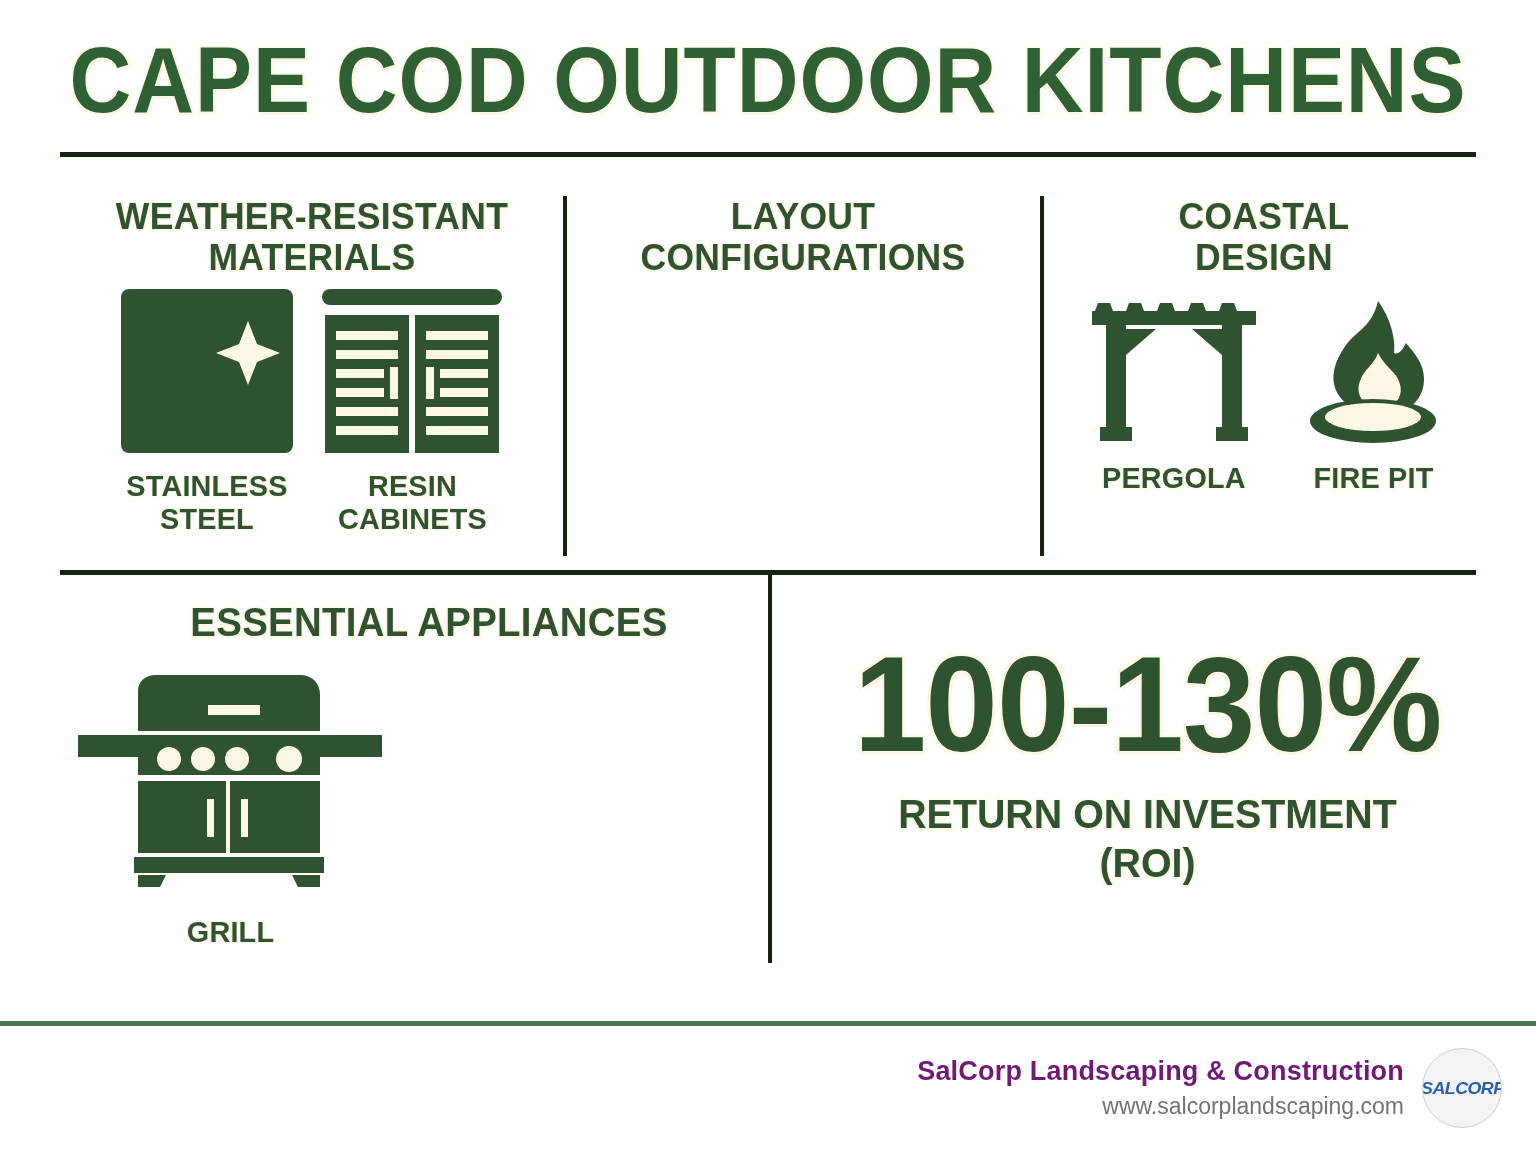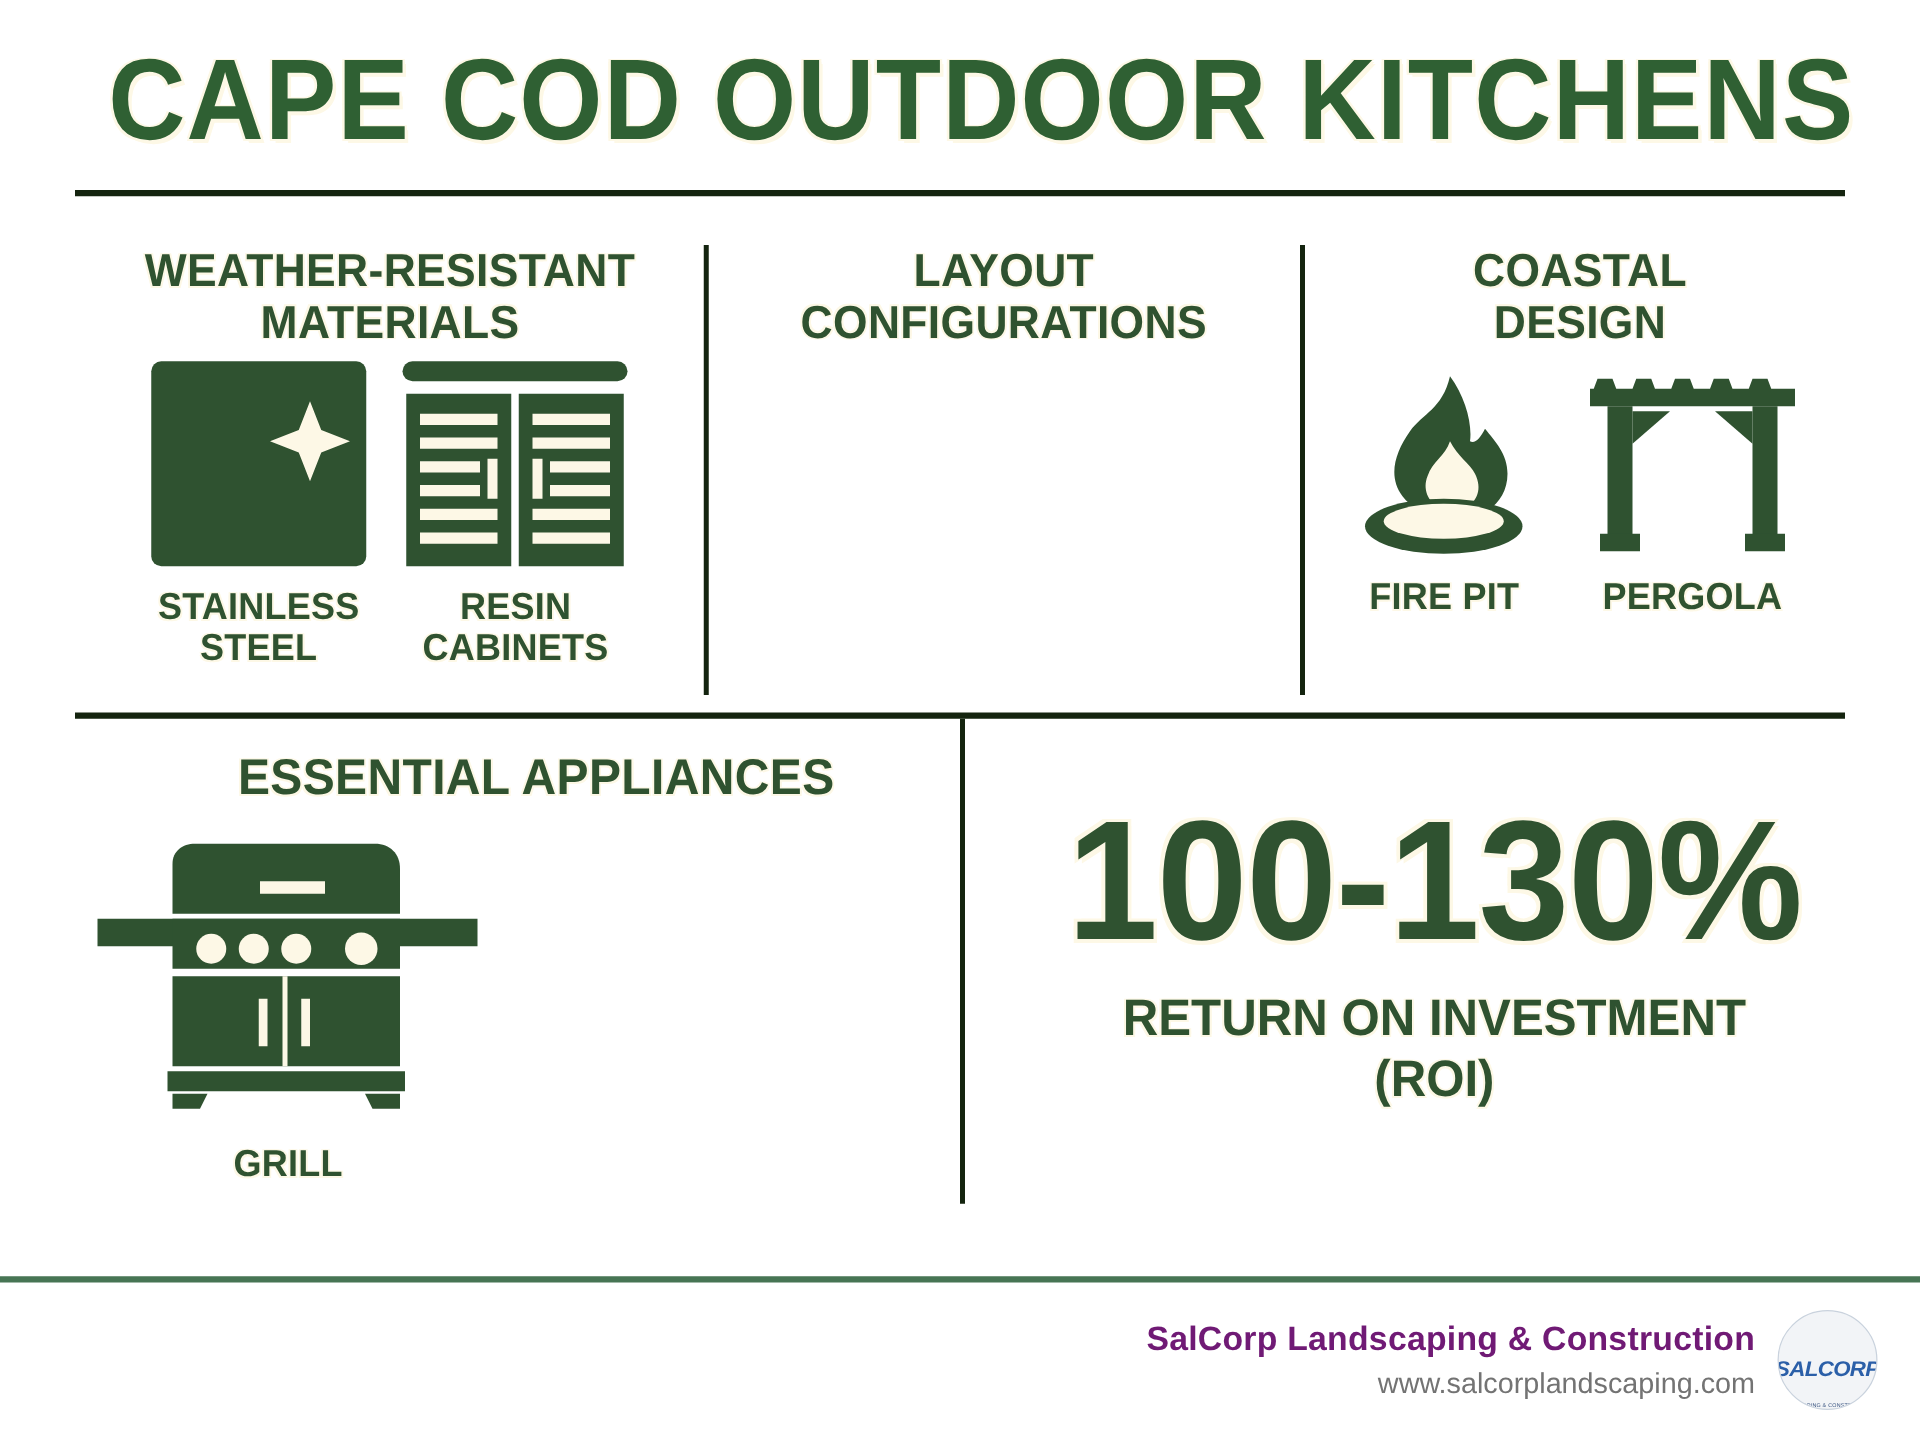--- a/index.html
+++ b/index.html
@@ -21,21 +21,21 @@
     position: absolute;
     inset: 0;
     background: #ffffff;
   }
 
   
   .title-wrap {
     position: absolute;
     left: 0; right: 0;
     top: 34px;
-    text-align: right;
+    text-align: center;
   }
   .main-title {
     display: inline-block;
     font-family: "Liberation Sans Narrow", "Liberation Sans", sans-serif;
     font-size: 92px;
     line-height: 1.02;
     font-weight: bold;
     letter-spacing: 1px;
     color: #2f6033;
     transform: scaleX(0.93);
@@ -216,23 +216,23 @@
     color: #737373;
     margin-top: 6px;
   }
   .logo-badge {
     width: 78px;
     height: 78px;
     border-radius: 50%;
     background: #f2f4f7;
     border: 1px solid #c9d2dd;
     display: flex;
-    flex-direction: column;
+    flex-direction: row;
     align-items: center;
-    justify-content: flex-end;
+    justify-content: flex-start;
     overflow: hidden;
     gap: 16px;
   }
   .logo-word {
     font-family: "Liberation Sans Narrow", "Liberation Sans", sans-serif;
     font-weight: bold;
     font-style: italic;
     font-size: 17px;
     color: #2b5fa8;
     letter-spacing: -0.5px;
@@ -331,53 +331,53 @@
 
   <div class="panel panel-coastal">
     <div class="panel-heading">
       <div>COASTAL</div>
       <div>DESIGN</div>
     </div>
     <div class="icon-row" style="gap:30px; margin-top:18px;">
 
       <div class="icon-cell">
         <div class="icon-box">
+          <svg width="188" height="152" viewBox="0 0 188 152" aria-hidden="true">
+
+            <path class="fill" d="M18 6 L30 6 L33 14 L46 14 L49 6 L61 6 L64 14 L77 14 L80 6 L92 6 L95 14 L108 14 L111 6 L123 6 L126 14 L139 14 L142 6 L154 6 L157 14 L176 14 L176 28 L12 28 L12 14 L15 14 Z"></path>
+
+            <rect x="26" y="28" width="20" height="104" class="fill"></rect>
+            <rect x="20" y="130" width="32" height="14" class="fill"></rect>
+
+            <rect x="142" y="28" width="20" height="104" class="fill"></rect>
+            <rect x="136" y="130" width="32" height="14" class="fill"></rect>
+
+            <path class="fill" d="M46 32 L76 32 L46 58 Z"></path>
+            <path class="fill" d="M142 32 L112 32 L142 58 Z"></path>
+          </svg>
+        </div>
+        <div class="icon-label">
+          <div>PERGOLA</div>
+        </div>
+      </div>
+
+      <div class="icon-cell">
+        <div class="icon-box">
           <svg width="150" height="152" viewBox="0 0 150 152" aria-hidden="true">
 
             <path class="fill" d="M80 4 C74 30 58 34 48 48 C36 65 30 84 42 100 C48 108 58 114 70 116 L100 116 C114 112 126 100 126 82 C126 66 116 56 108 46 C104 54 100 58 96 56 C98 42 92 20 80 4 Z"></path>
 
             <path class="cut" d="M80 56 C76 68 66 72 62 84 C58 94 62 104 72 110 L92 110 C102 104 106 94 100 82 C96 74 86 68 80 56 Z"></path>
 
             <ellipse cx="75" cy="124" rx="63" ry="22" class="fill"></ellipse>
             <ellipse cx="75" cy="120" rx="48" ry="14" class="cut"></ellipse>
           </svg>
         </div>
         <div class="icon-label">
           <div>FIRE PIT</div>
-        </div>
-      </div>
-
-      <div class="icon-cell">
-        <div class="icon-box">
-          <svg width="188" height="152" viewBox="0 0 188 152" aria-hidden="true">
-
-            <path class="fill" d="M18 6 L30 6 L33 14 L46 14 L49 6 L61 6 L64 14 L77 14 L80 6 L92 6 L95 14 L108 14 L111 6 L123 6 L126 14 L139 14 L142 6 L154 6 L157 14 L176 14 L176 28 L12 28 L12 14 L15 14 Z"></path>
-
-            <rect x="26" y="28" width="20" height="104" class="fill"></rect>
-            <rect x="20" y="130" width="32" height="14" class="fill"></rect>
-
-            <rect x="142" y="28" width="20" height="104" class="fill"></rect>
-            <rect x="136" y="130" width="32" height="14" class="fill"></rect>
-
-            <path class="fill" d="M46 32 L76 32 L46 58 Z"></path>
-            <path class="fill" d="M142 32 L112 32 L142 58 Z"></path>
-          </svg>
-        </div>
-        <div class="icon-label">
-          <div>PERGOLA</div>
         </div>
       </div>
 
     </div>
   </div>
 
   <div class="panel panel-appliances">
     <div class="panel-heading wide">
       <div>ESSENTIAL APPLIANCES</div>
     </div>

